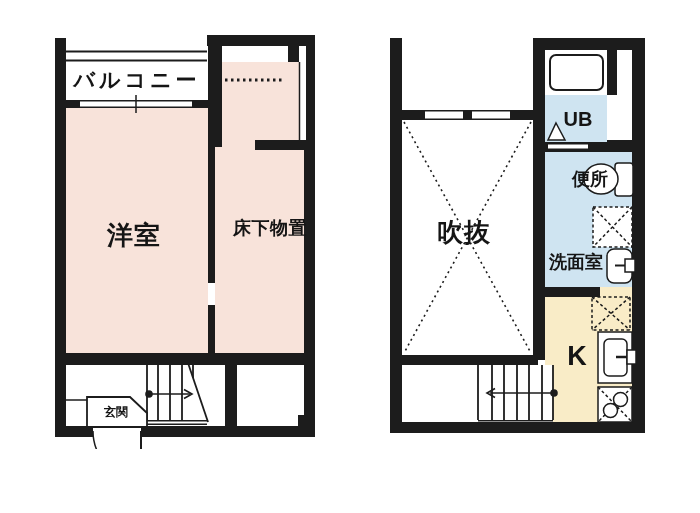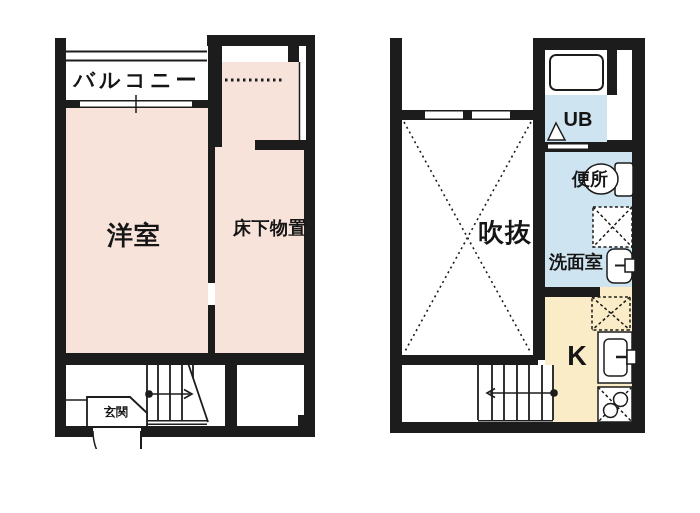--- a/index.html
+++ b/index.html
@@ -198,19 +198,19 @@
   </g>
 </svg>
 
 <div class="lbl lbl-balcony" style="left:137px;top:80px;">バルコニー</div>
 <div class="lbl lbl-room" style="left:134px;top:236px;">
   <div>洋室</div>
 </div>
 <div class="lbl lbl-storage" style="left:270px;top:228px;">床下物置</div>
 <div class="lbl lbl-genkan" style="left:116px;top:412px;">玄関</div>
 
-<div class="lbl lbl-void" style="left:464px;top:233px;margin-left:41px;">吹抜</div>
+<div class="lbl lbl-void" style="left:464px;top:233px;">吹抜</div>
 <div class="lbl lbl-ub" style="left:578px;top:119px;">UB</div>
 <div class="lbl lbl-small" style="left:566px;top:179px;margin-left:24px;">便所</div>
 <div class="lbl lbl-small" style="left:576px;top:262px;">洗面室</div>
 <div class="lbl lbl-k" style="left:577px;top:356px;">K</div>
 
 </div>
 
 </body></html>

